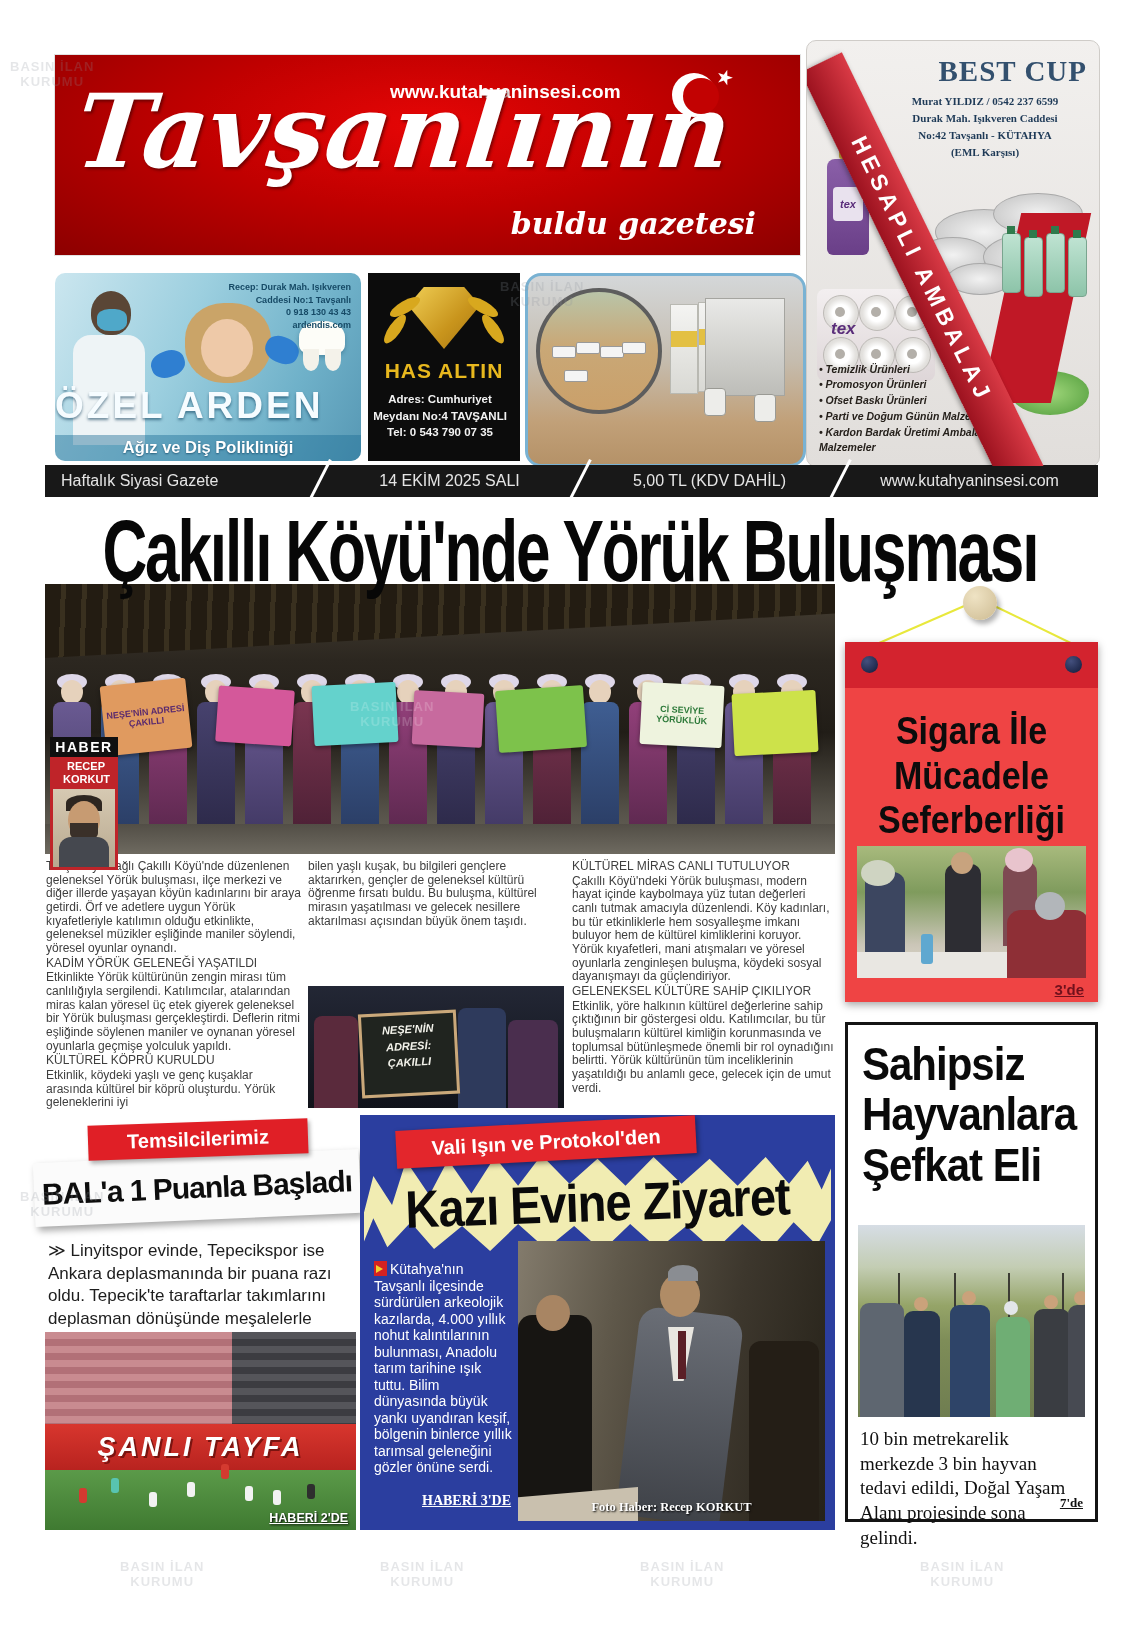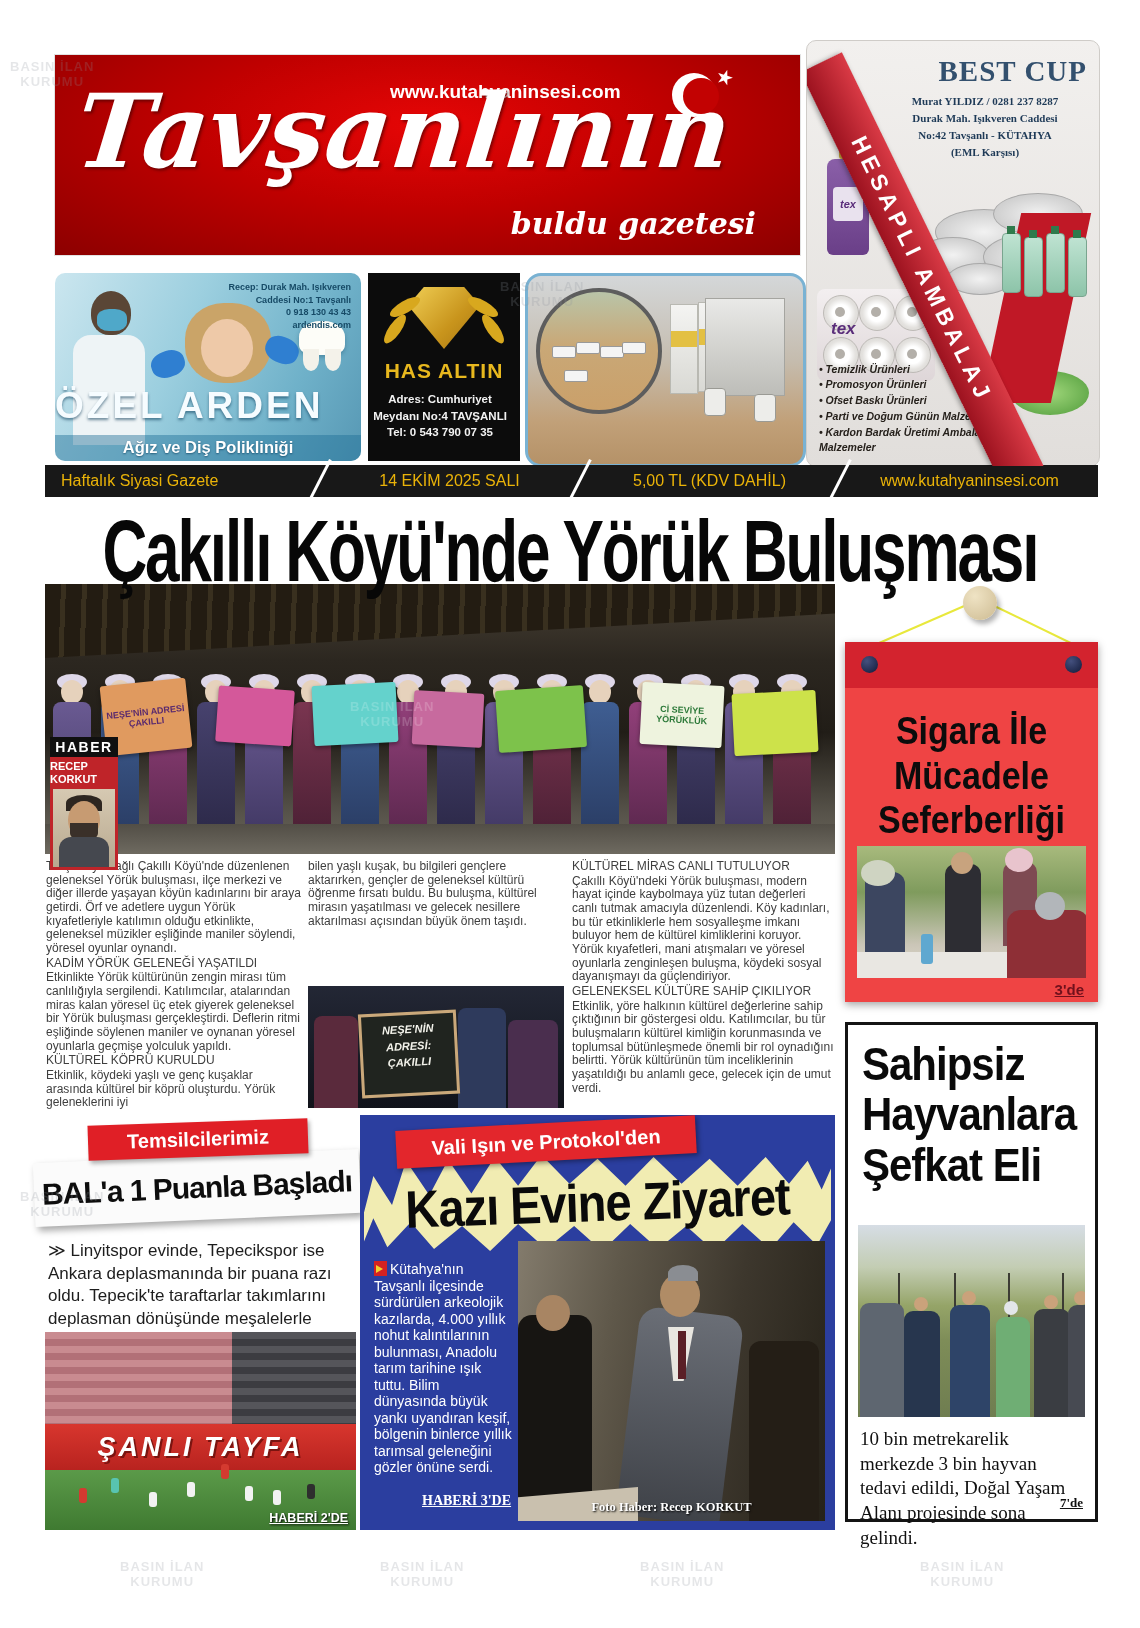--- a/index.html
+++ b/index.html
@@ -78,21 +78,21 @@
   .yz-bar{position:absolute;left:0;right:0;bottom:0;height:46px;background:#fff;z-index:3;display:flex;align-items:center;justify-content:center;gap:9px;}
   .yz-mark{width:24px;height:22px;background:#2a6db5;clip-path:polygon(0 0,28% 0,50% 55%,72% 0,100% 0,100% 100%,60% 100%,50% 75%,40% 100%,0 100%);}
   .yz-brandcol{display:flex;flex-direction:column;align-items:flex-start;line-height:1;}
   .yz-brand{color:#2a6db5;font-weight:900;font-size:19px;letter-spacing:.5px;}
   .yz-div{color:#2a6db5;font-size:7.5px;letter-spacing:3.2px;margin-top:2px;}
   .yz-product{color:#0d0d0d;font-weight:900;font-size:20px;letter-spacing:.5px;}
   .yz-phone{position:absolute;left:0;right:0;bottom:1px;text-align:center;color:#333;font-weight:bold;font-size:7.5px;z-index:4;}
 
   
   .dateline{position:absolute;left:45px;top:465px;width:1053px;height:32px;background:#181818;display:flex;align-items:center;z-index:5;}
-  .dl-cell{flex:1;color:#eab308;font-size:16px;text-align:center;white-space:nowrap;}
+  .dl-cell{flex:1;color:#e5e5e5;font-size:16px;text-align:center;white-space:nowrap;}
   .dl-cell.first{text-align:left;padding-left:16px;}
   .dl-sep{width:3px;height:48px;background:#fff;transform:rotate(27deg);flex:0 0 3px;}
 
   
   .headline{position:absolute;left:42px;top:500px;width:1056px;height:84px;text-align:center;z-index:4;}
   .headline span{display:inline-block;font-weight:900;font-size:58px;letter-spacing:-2px;color:#070707;white-space:nowrap;transform:scale(1.07,1.5);transform-origin:center top;font-family:"Liberation Sans",sans-serif;}
 
   
   .main-photo{position:absolute;left:45px;top:584px;width:790px;height:270px;overflow:hidden;background:linear-gradient(#4a4236 0%,#2c2720 28%,#211d17 55%,#57534a 85%,#6a665c 100%);}
   .mp-roof{position:absolute;left:0;top:0;right:0;height:74px;background:repeating-linear-gradient(92deg,#231c12 0 16px,#39301f 16px 21px);clip-path:polygon(0 0,100% 0,100% 40%,0 100%);}
@@ -105,21 +105,21 @@
   .p3 .bd{background:linear-gradient(#92407a,#5e2950);}
   .p4 .bd{background:linear-gradient(#47426e,#2d2a4a);}
   .p5 .bd{background:linear-gradient(#7a3550,#4e2136);}
   .sign{position:absolute;border-radius:3px;box-shadow:0 2px 4px rgba(0,0,0,.4);z-index:3;}
   .sign.txt{display:flex;align-items:center;justify-content:center;text-align:center;font-weight:bold;}
   .mp-ground{position:absolute;left:0;right:0;bottom:0;height:30px;background:linear-gradient(#524e46,#6e6a60);}
 
   
   .author{position:absolute;left:50px;top:737px;width:68px;z-index:8;}
   .au-lbl{background:#101010;color:#fff;font-size:14px;font-weight:bold;text-align:center;padding:2px 0;letter-spacing:1.5px;}
-  .au-nm{background:#bf2429;color:#fff;font-size:11px;font-weight:900;text-align:left;line-height:1.2;padding:3px 0;}
+  .au-nm{background:#bf2429;color:#fff;font-size:11px;font-weight:900;text-align:right;line-height:1.2;padding:3px 13px;}
   .au-pic{height:78px;background:linear-gradient(#d6c9b2,#b8a98f);border:3px solid #bf2429;border-top:none;position:relative;overflow:hidden;}
   .au-face{position:absolute;left:15px;top:12px;width:32px;height:38px;border-radius:50%;background:#c79b72;}
   .au-hair{position:absolute;left:13px;top:6px;width:36px;height:16px;border-radius:50% 50% 0 0;background:#2e2620;}
   .au-beard{position:absolute;left:17px;top:34px;width:28px;height:18px;border-radius:0 0 45% 45%;background:#3a3029;}
   .au-torso{position:absolute;left:6px;top:48px;width:50px;height:30px;border-radius:12px 12px 0 0;background:#45484f;}
 
   
   .story-col{position:absolute;top:860px;width:256px;font-size:12px;line-height:1.14;color:#3e3e3e;z-index:4;}
   .story-col p{margin:0 0 1px 0;}
   .story-col .sh{text-transform:none;}
@@ -196,21 +196,21 @@
     <div class="crescent">
       <div class="c1"></div>
         <div class="c2"></div>
         <div class="st">★</div>
     </div>
   </div>
 
   <div class="ad-bestcup">
     <div class="bc-brand">BEST CUP</div>
     <div class="bc-lines">
-      <div>Murat YILDIZ / 0281 237 8287</div>
+      <div>Murat YILDIZ / 0542 237 6599</div>
       <div>Durak Mah. Işıkveren Caddesi</div>
       <div>No:42 Tavşanlı - KÜTAHYA</div>
       <div>(EML Karşısı)</div>
     </div>
 
     <div>
       <div class="bc-plate" style="left:128px;top:168px;width:96px;height:44px;"></div>
       <div class="bc-plate" style="left:186px;top:152px;width:88px;height:40px;"></div>
       <div class="bc-plate" style="left:110px;top:196px;width:70px;height:34px;"></div>
       <div class="bc-plate" style="left:176px;top:192px;width:100px;height:46px;"></div>

